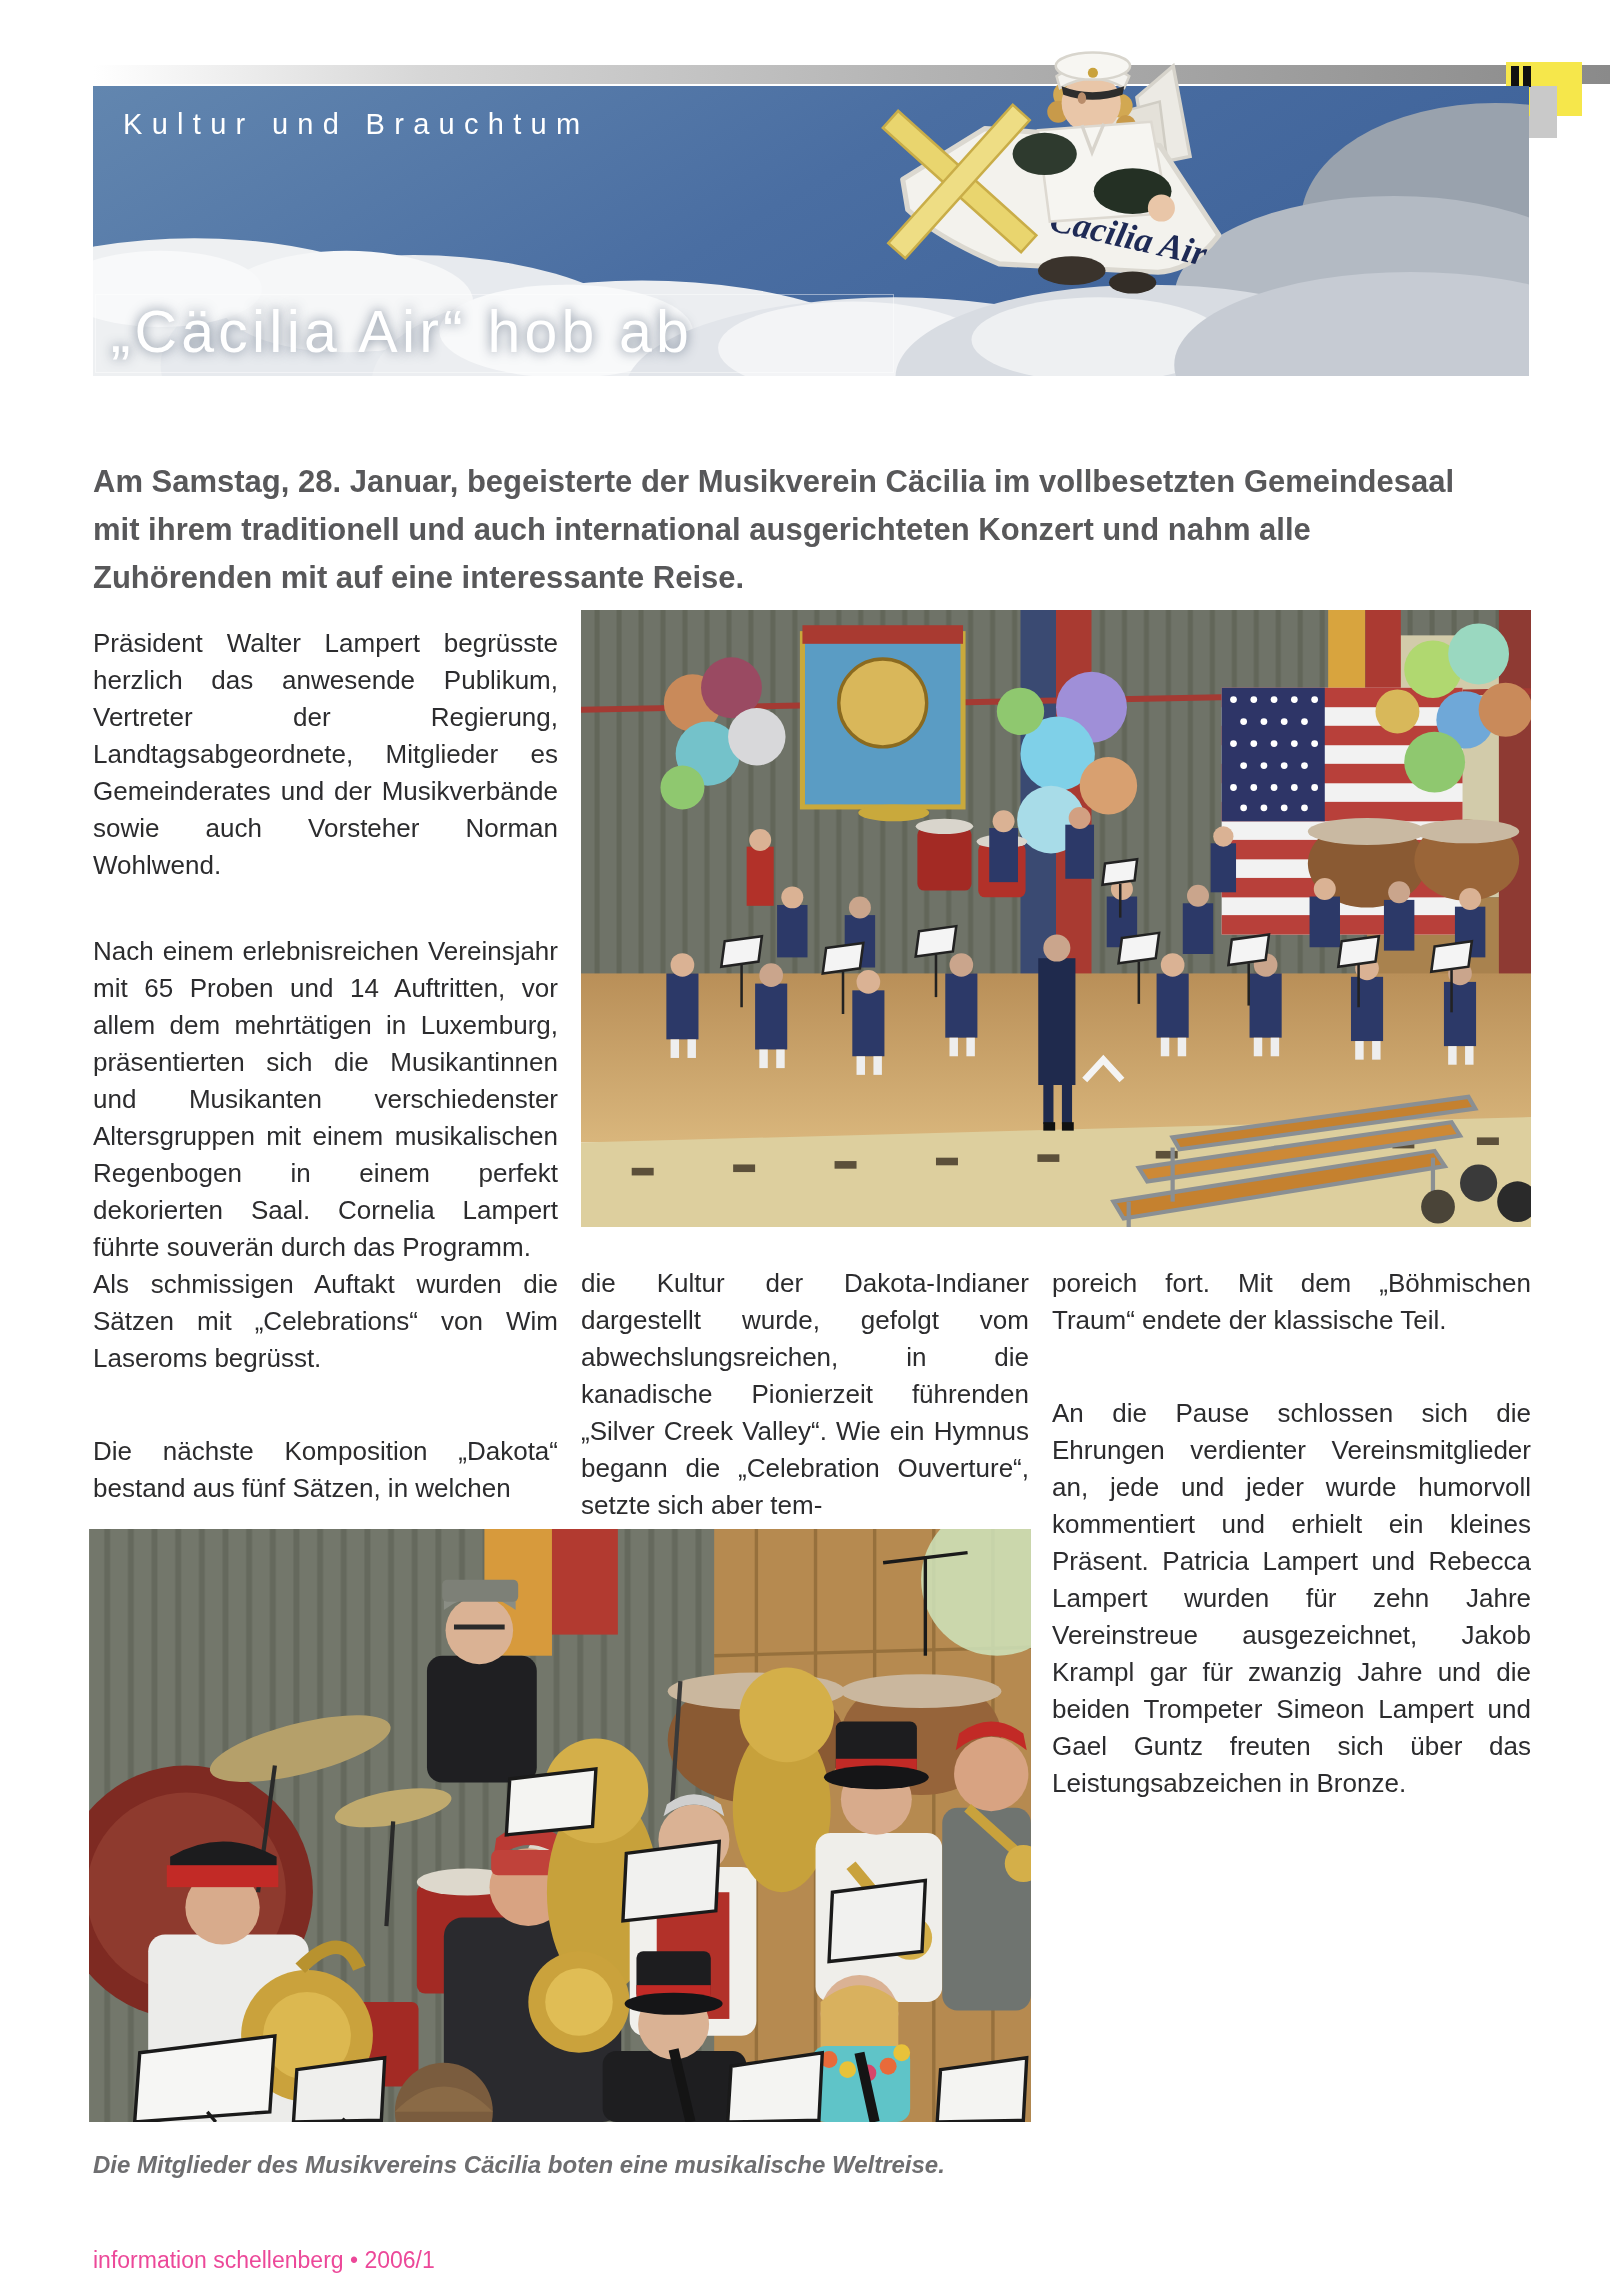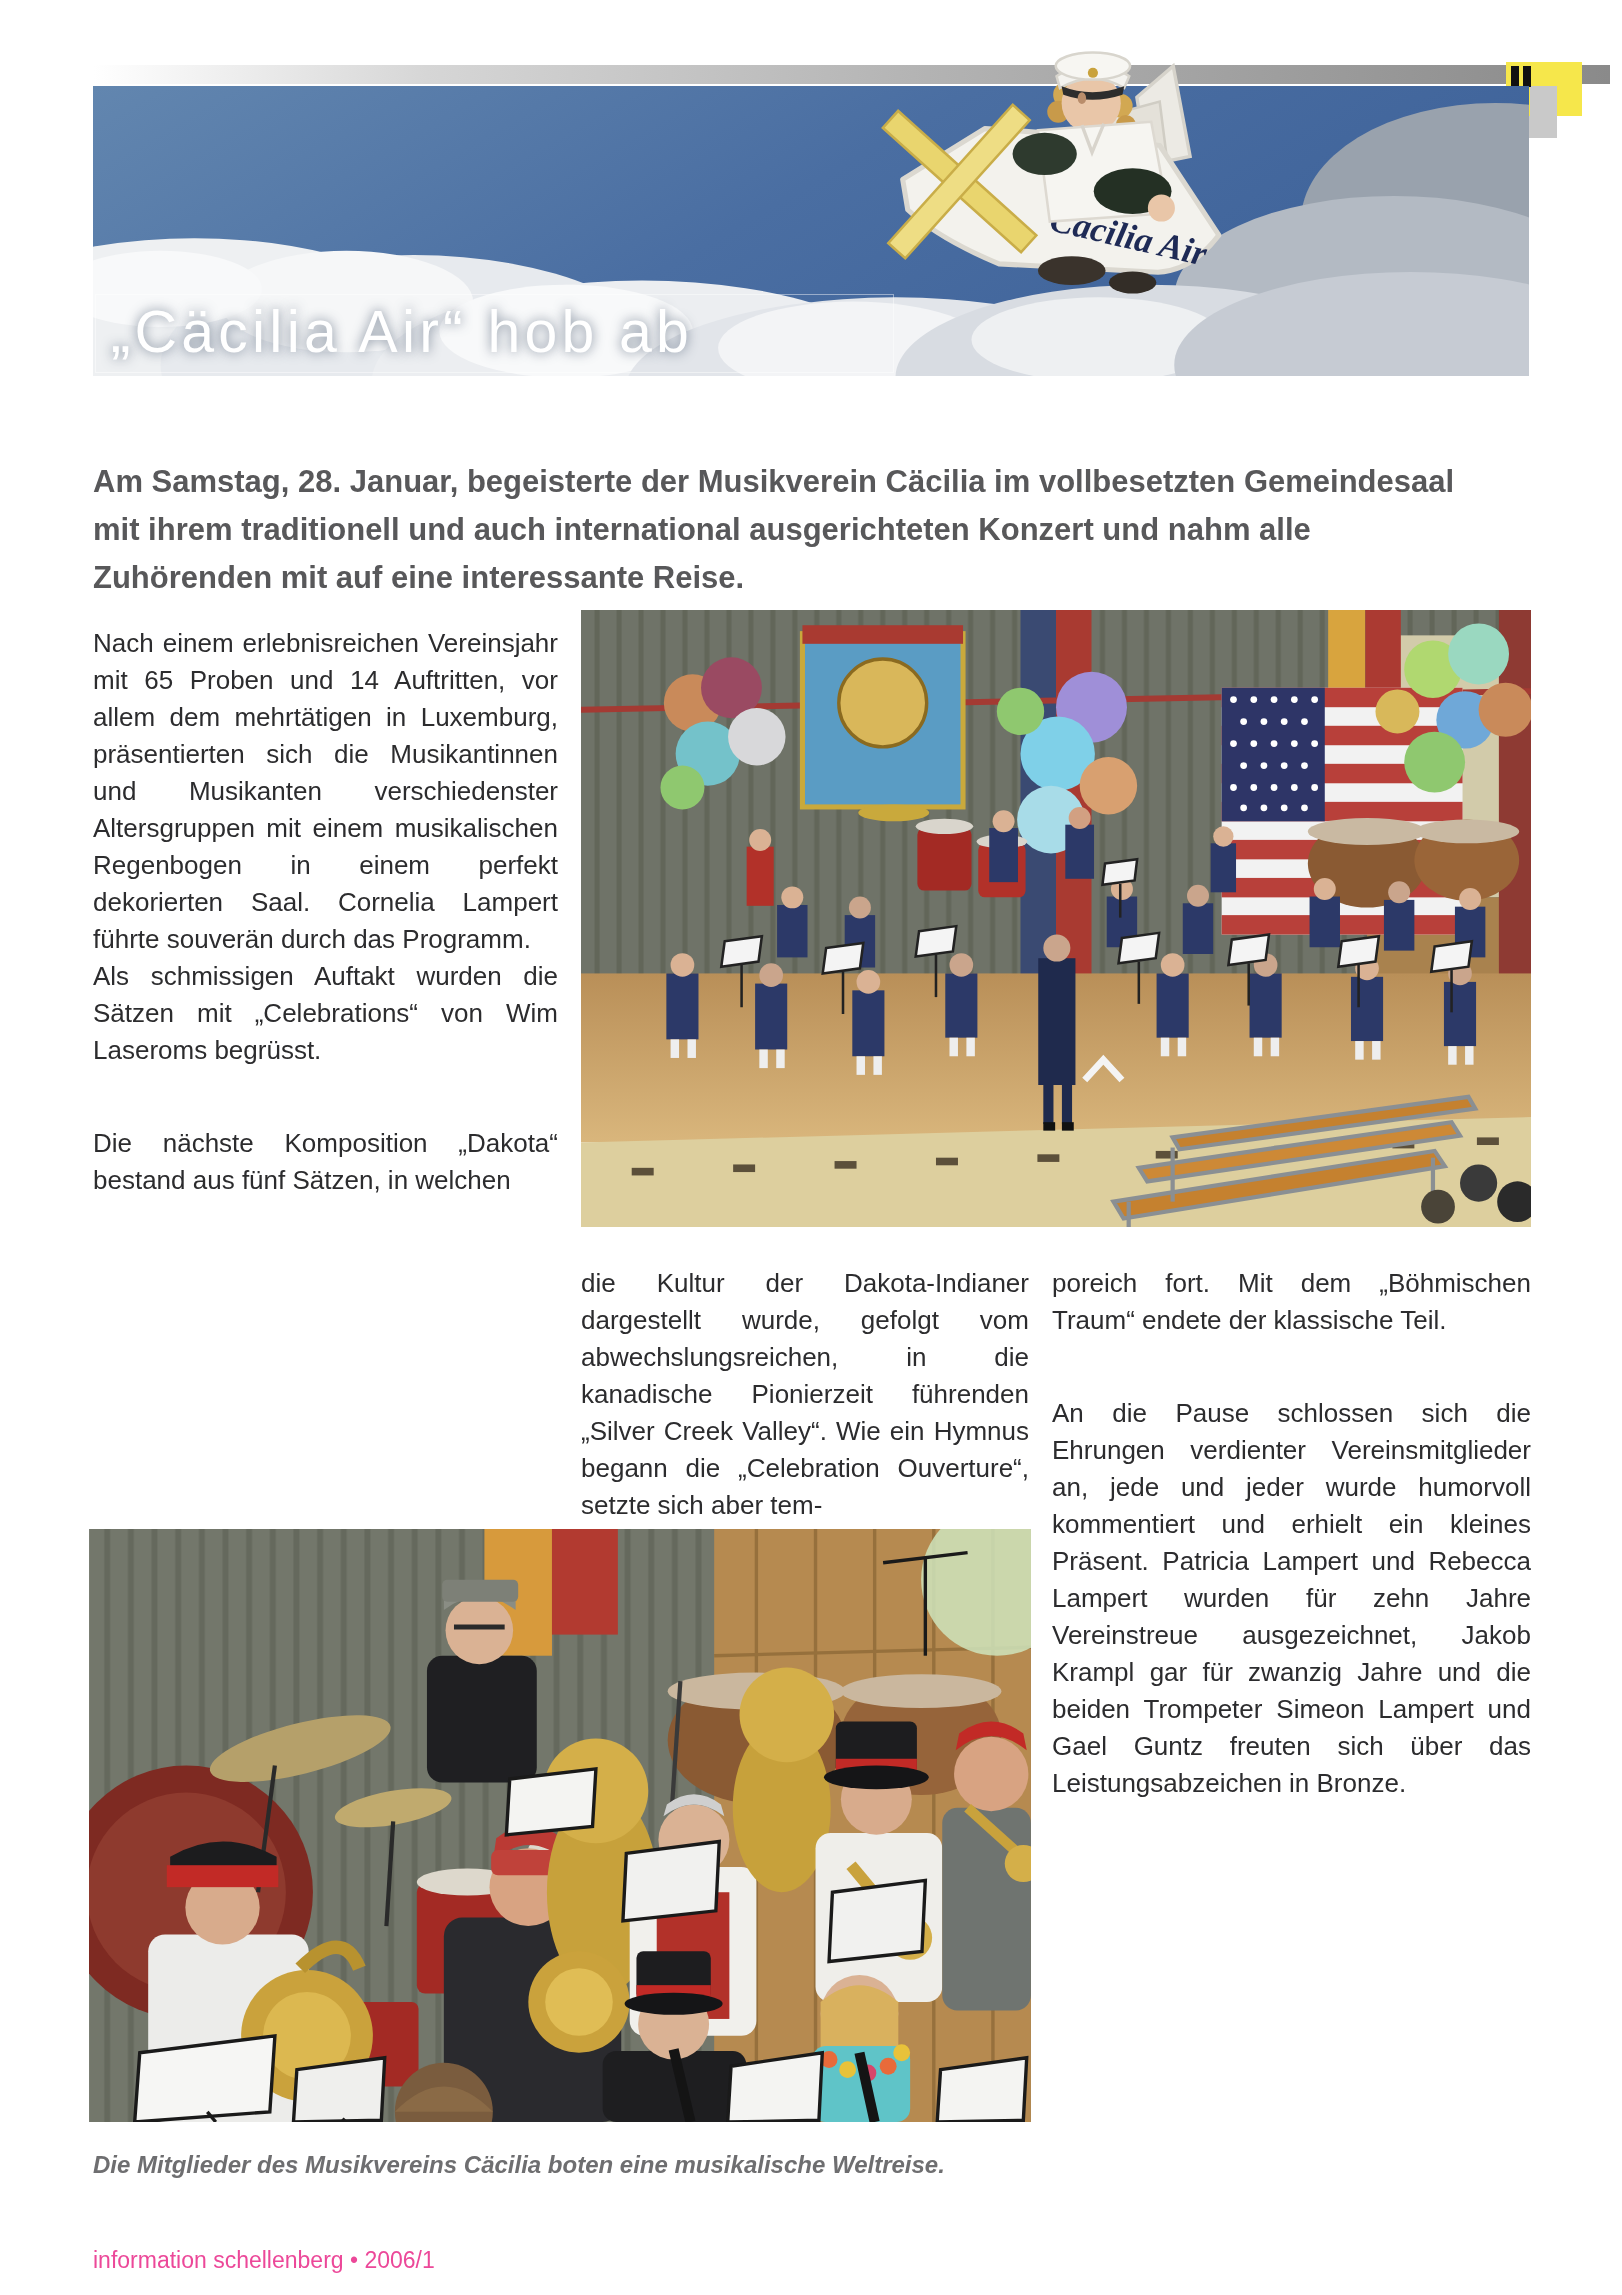--- a/index.html
+++ b/index.html
@@ -79,20 +79,21 @@
         <ellipse cx="650" cy="350" rx="320" ry="120" fill="#eceef1"></ellipse>
         <ellipse cx="560" cy="290" rx="150" ry="55" fill="#f8f9fa"></ellipse>
         <ellipse cx="950" cy="360" rx="320" ry="110" fill="#e2e5ea"></ellipse>
         <ellipse cx="900" cy="310" rx="160" ry="55" fill="#f3f4f6"></ellipse>
         <ellipse cx="1250" cy="345" rx="300" ry="110" fill="#d8dce2"></ellipse>
         <ellipse cx="1190" cy="300" rx="150" ry="50" fill="#eef0f2"></ellipse>
         <ellipse cx="1560" cy="330" rx="280" ry="110" fill="#c6cbd3"></ellipse>
         <ellipse cx="80" cy="240" rx="120" ry="45" fill="#f8f9fa"></ellipse>
       </g>
     </svg>
+    <div class="kicker">Kultur und Brauchtum</div>
     <div class="title-box">
       <h1>„Cäcilia Air“ hob ab</h1>
     </div>
   </div>
 
   <svg class="abs plane" viewBox="0 0 440 330">
     <g>
       <polygon points="305,95 348,58 368,165 318,175" fill="#eceae4" stroke="#d6d3cb" stroke-width="4"></polygon>
       <polygon points="258,120 332,100 344,195 272,205" fill="#e4e1d9" stroke="#d0cdc4" stroke-width="3"></polygon>
       <path d="M28,192 L125,132 Q230,138 332,152 L402,258 Q370,300 330,302 L142,292 Q70,262 34,228 Z" fill="#f3f2ed" stroke="#dbd8d0" stroke-width="6" stroke-linejoin="round"></path>
@@ -121,20 +122,21 @@
       <ellipse cx="300" cy="206" rx="46" ry="27" fill="#243024"></ellipse>
       <circle cx="334" cy="226" r="16" fill="#e9c6a8"></circle>
       <ellipse cx="228" cy="300" rx="40" ry="17" fill="#3a332c"></ellipse>
       <ellipse cx="300" cy="314" rx="28" ry="13" fill="#332d27"></ellipse>
     </g>
   </svg>
 
   <p class="abs intro">Am Samstag, 28. Januar, begeisterte der Musikverein Cäcilia im vollbesetzten Gemeindesaal mit ihrem traditionell und auch international ausgerichteten Konzert und nahm alle Zuhörenden mit auf eine interessante Reise.</p>
 
   <div class="abs col col-left">
+    <p class="mb-l">Präsident Walter Lampert begrüsste herzlich das anwesende Publikum, Vertreter der Regierung, Landtagsabgeordnete, Mitglieder es Gemeinderates und der Musikverbände sowie auch Vorsteher Norman Wohlwend.</p>
     <p class="mb-0">Nach einem erlebnisreichen Vereinsjahr mit 65 Proben und 14 Auftritten, vor allem dem mehrtätigen in Luxemburg, präsentierten sich die Musikantinnen und Musikanten verschiedenster Altersgruppen mit einem musikalischen Regenbogen in einem perfekt dekorierten Saal. Cornelia Lampert führte souverän durch das Programm.</p>
     <p class="mb-g">Als schmissigen Auftakt wurden die Sätzen mit „Celebrations“ von Wim Laseroms begrüsst.</p>
     <p>Die nächste Komposition „Dakota“ bestand aus fünf Sätzen, in welchen</p>
   </div>
 
   <svg class="abs photo photo1" viewBox="0 0 1124 730">
     <defs>
       <pattern id="curt1" width="26" height="60" patternUnits="userSpaceOnUse">
         <rect width="26" height="60" fill="#6f7368"></rect>
           <rect x="16" width="6" height="60" fill="#626659"></rect>

